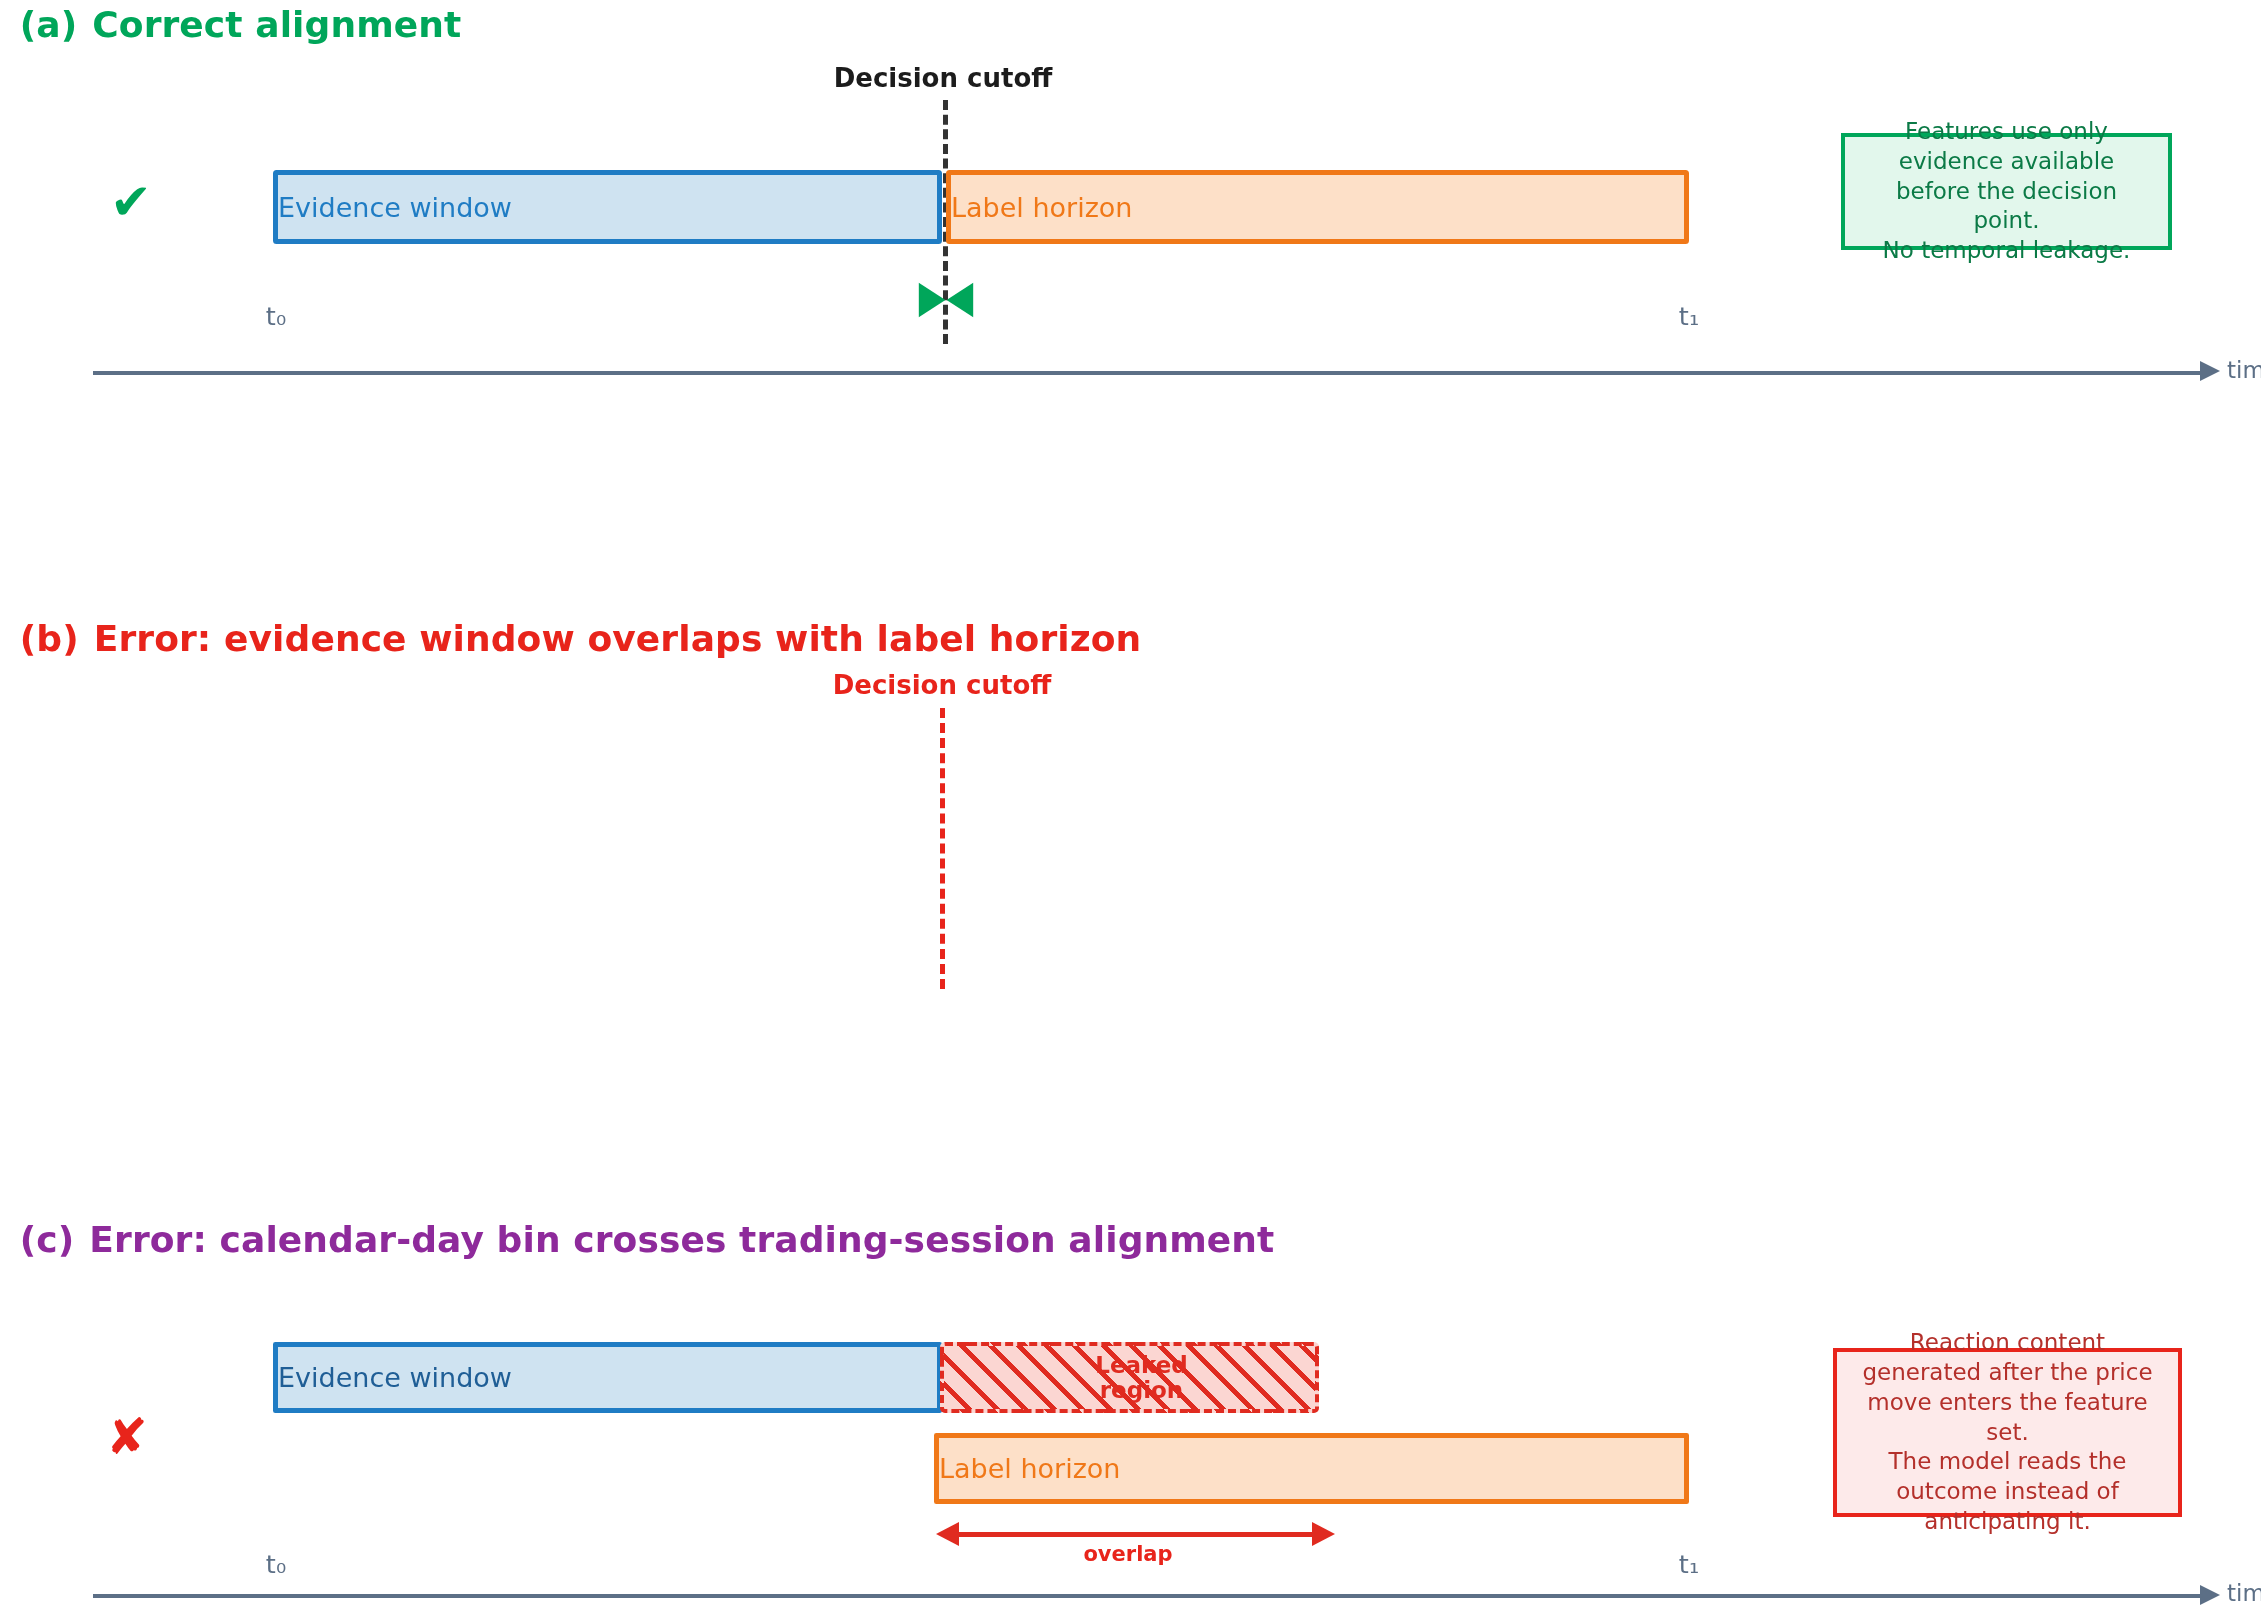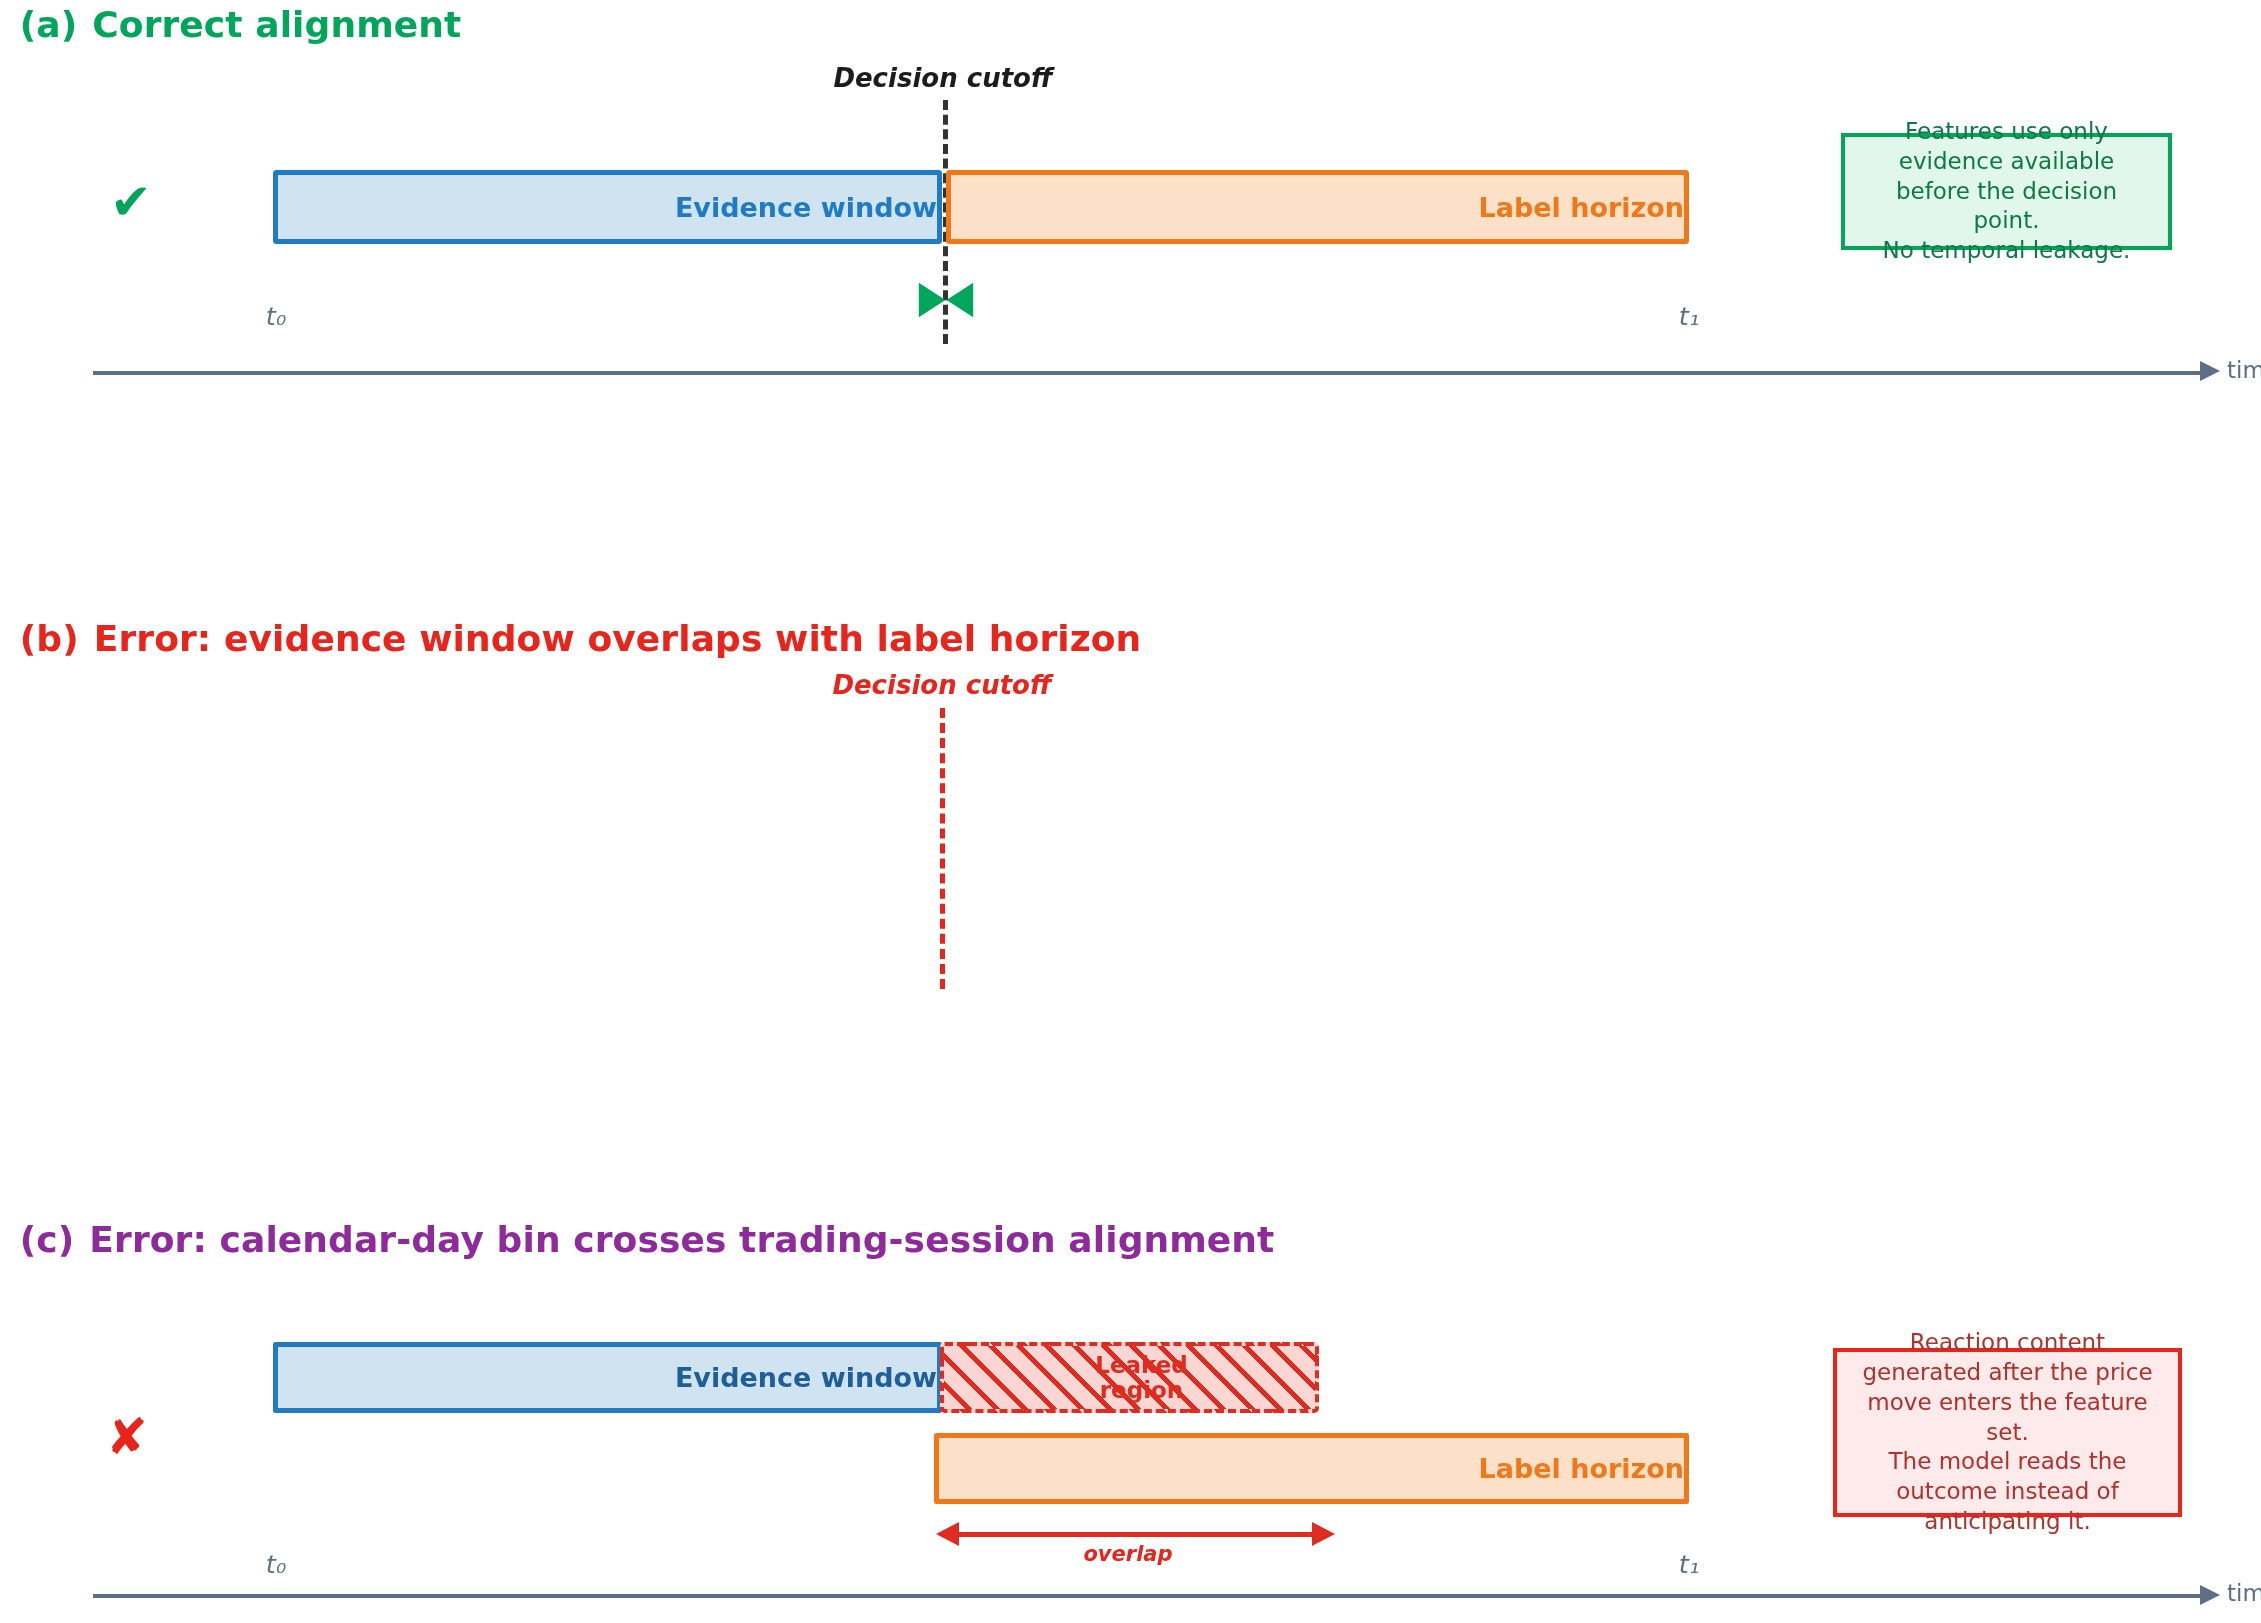--- a/index.html
+++ b/index.html
@@ -13,26 +13,26 @@
   
   .ptitle{
     position:absolute;font-weight:bold;white-space:nowrap;
     font-size:36px;letter-spacing:0.1px;
   }
   .ptitle .tag{display:inline-block;margin-right:15px;}
 
   
   .bar{
     position:absolute;box-sizing:border-box;
-    display:flex;align-items:center;justify-content:flex-end;
-    font-weight:bold;white-space:nowrap;
+    display:flex;align-items:center;justify-content:flex-start;
+    font-weight:normal;white-space:nowrap;
   }
 
   
-  .lbl{position:absolute;white-space:nowrap;font-style:italic;}
+  .lbl{position:absolute;white-space:nowrap;}
   .lbl.b{font-weight:bold;}
   .center{transform:translateX(-50%);}
 
   
   .vline{position:absolute;width:0;border-left-style:dashed;}
 
   
   .axis{position:absolute;height:0;border-top:4.1px solid #5c6f86;}
   .axis-head{
     position:absolute;width:0;height:0;

